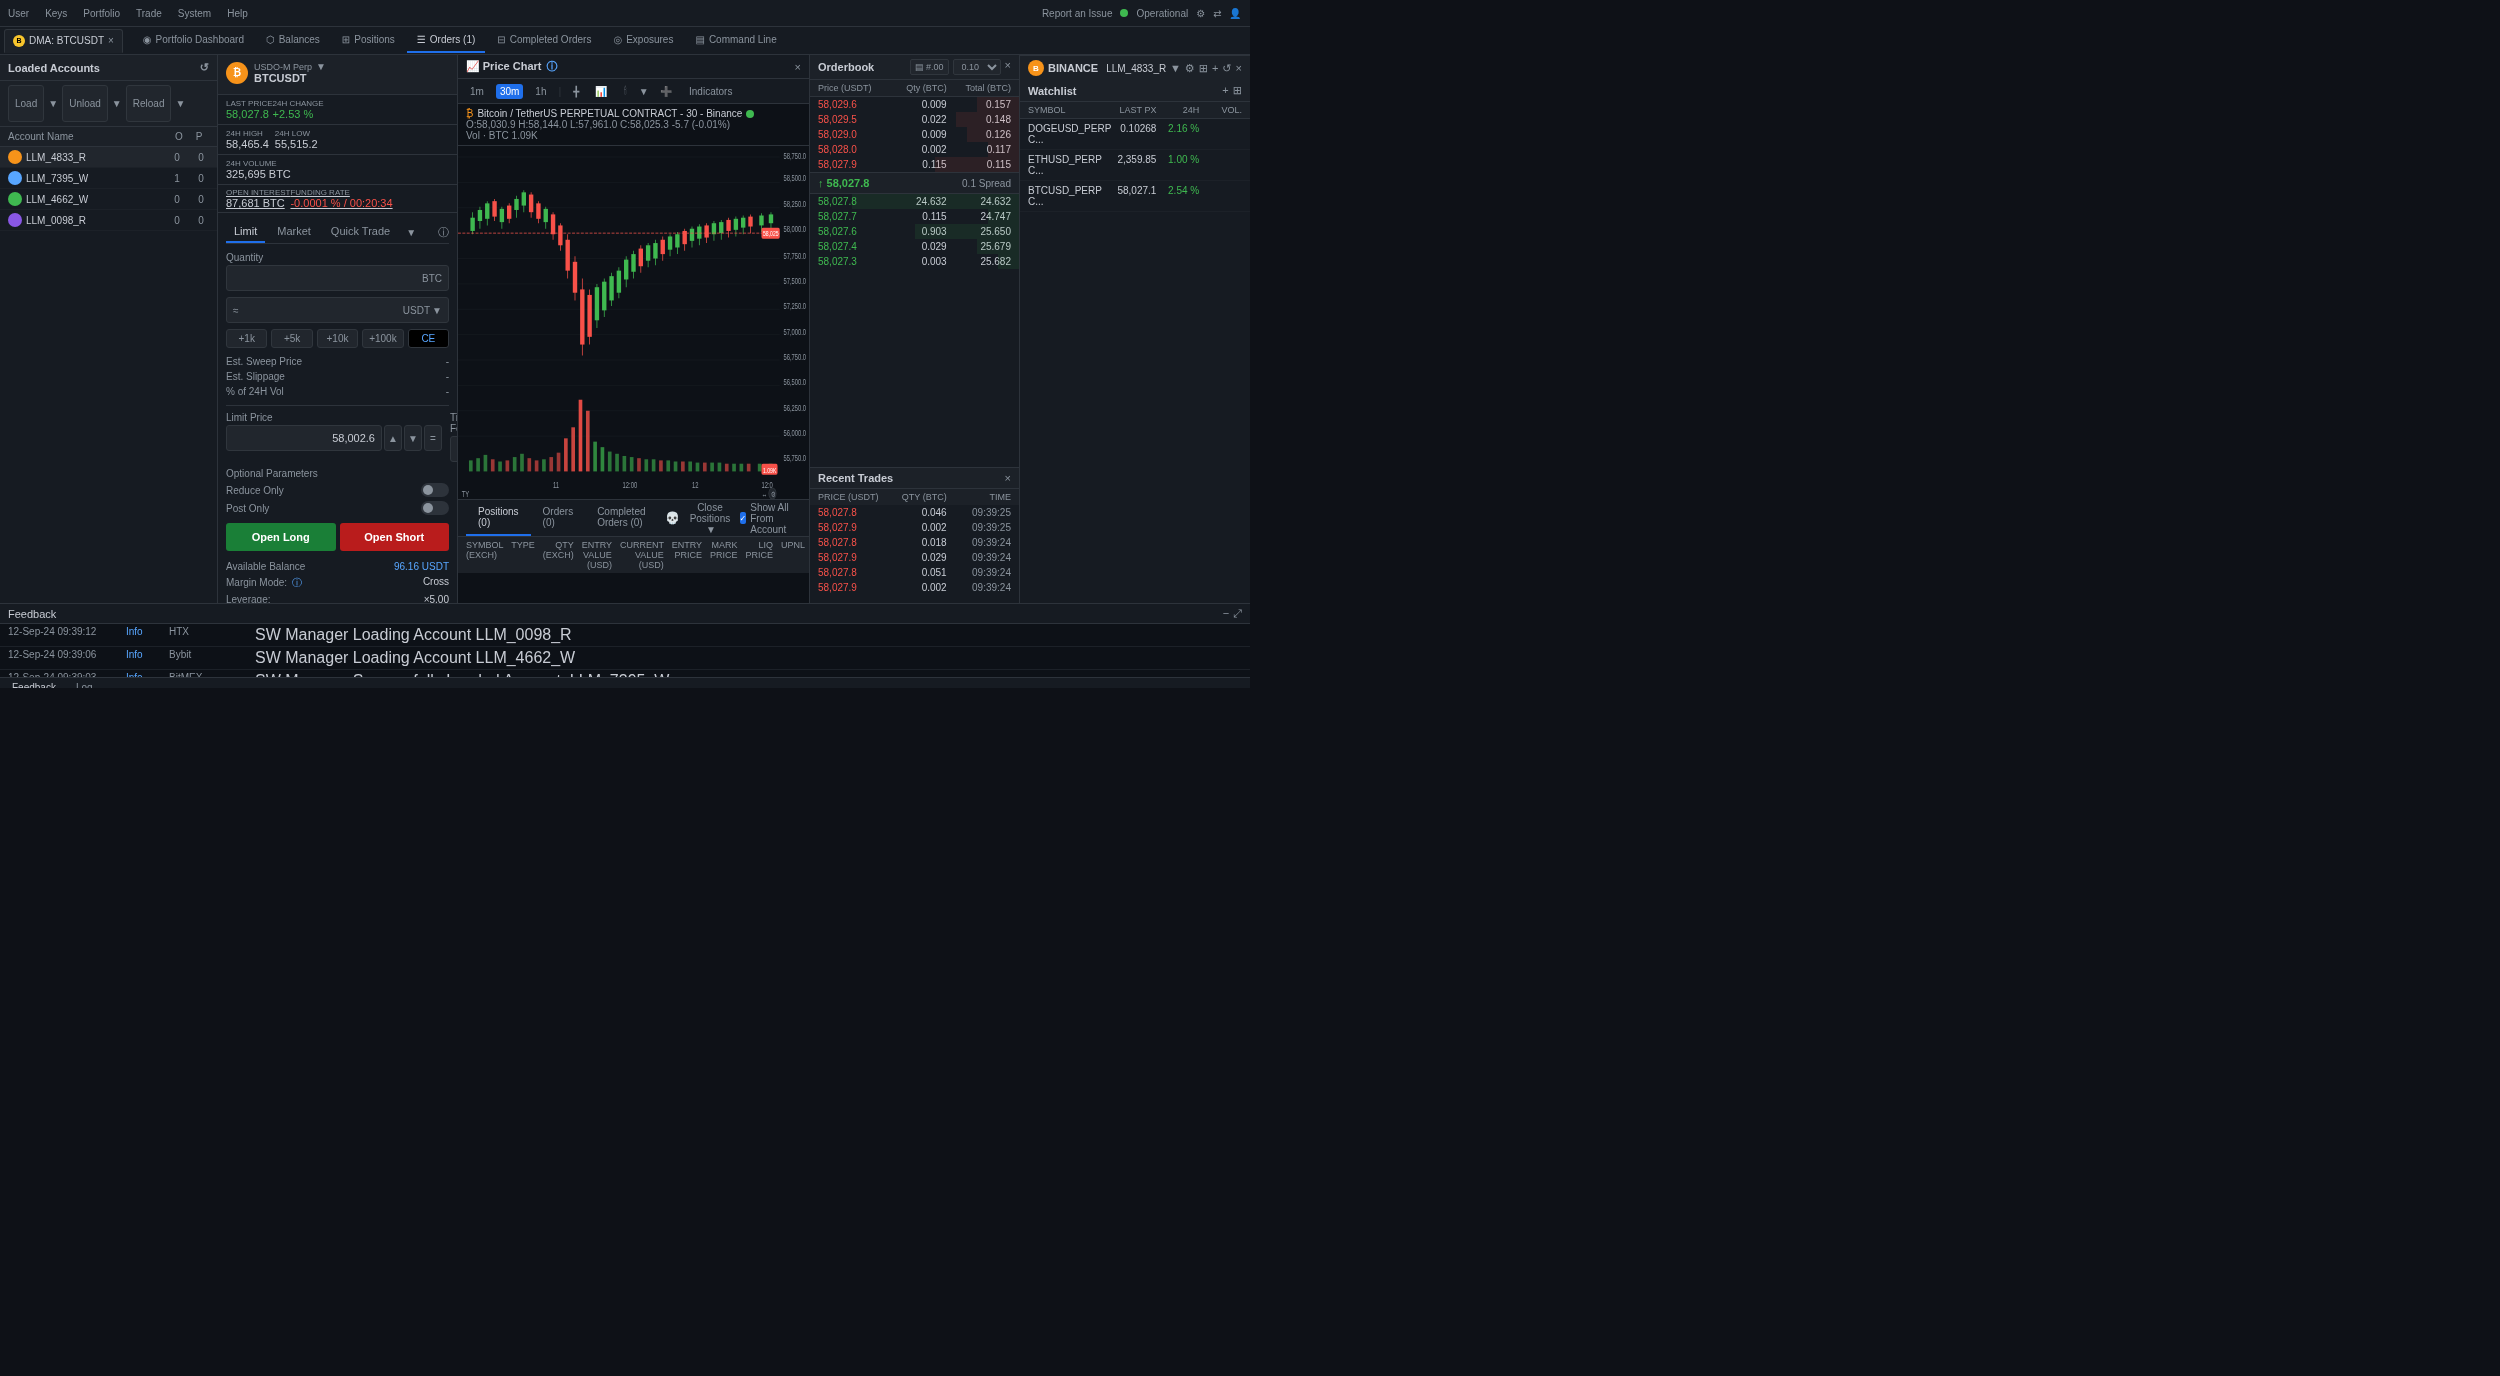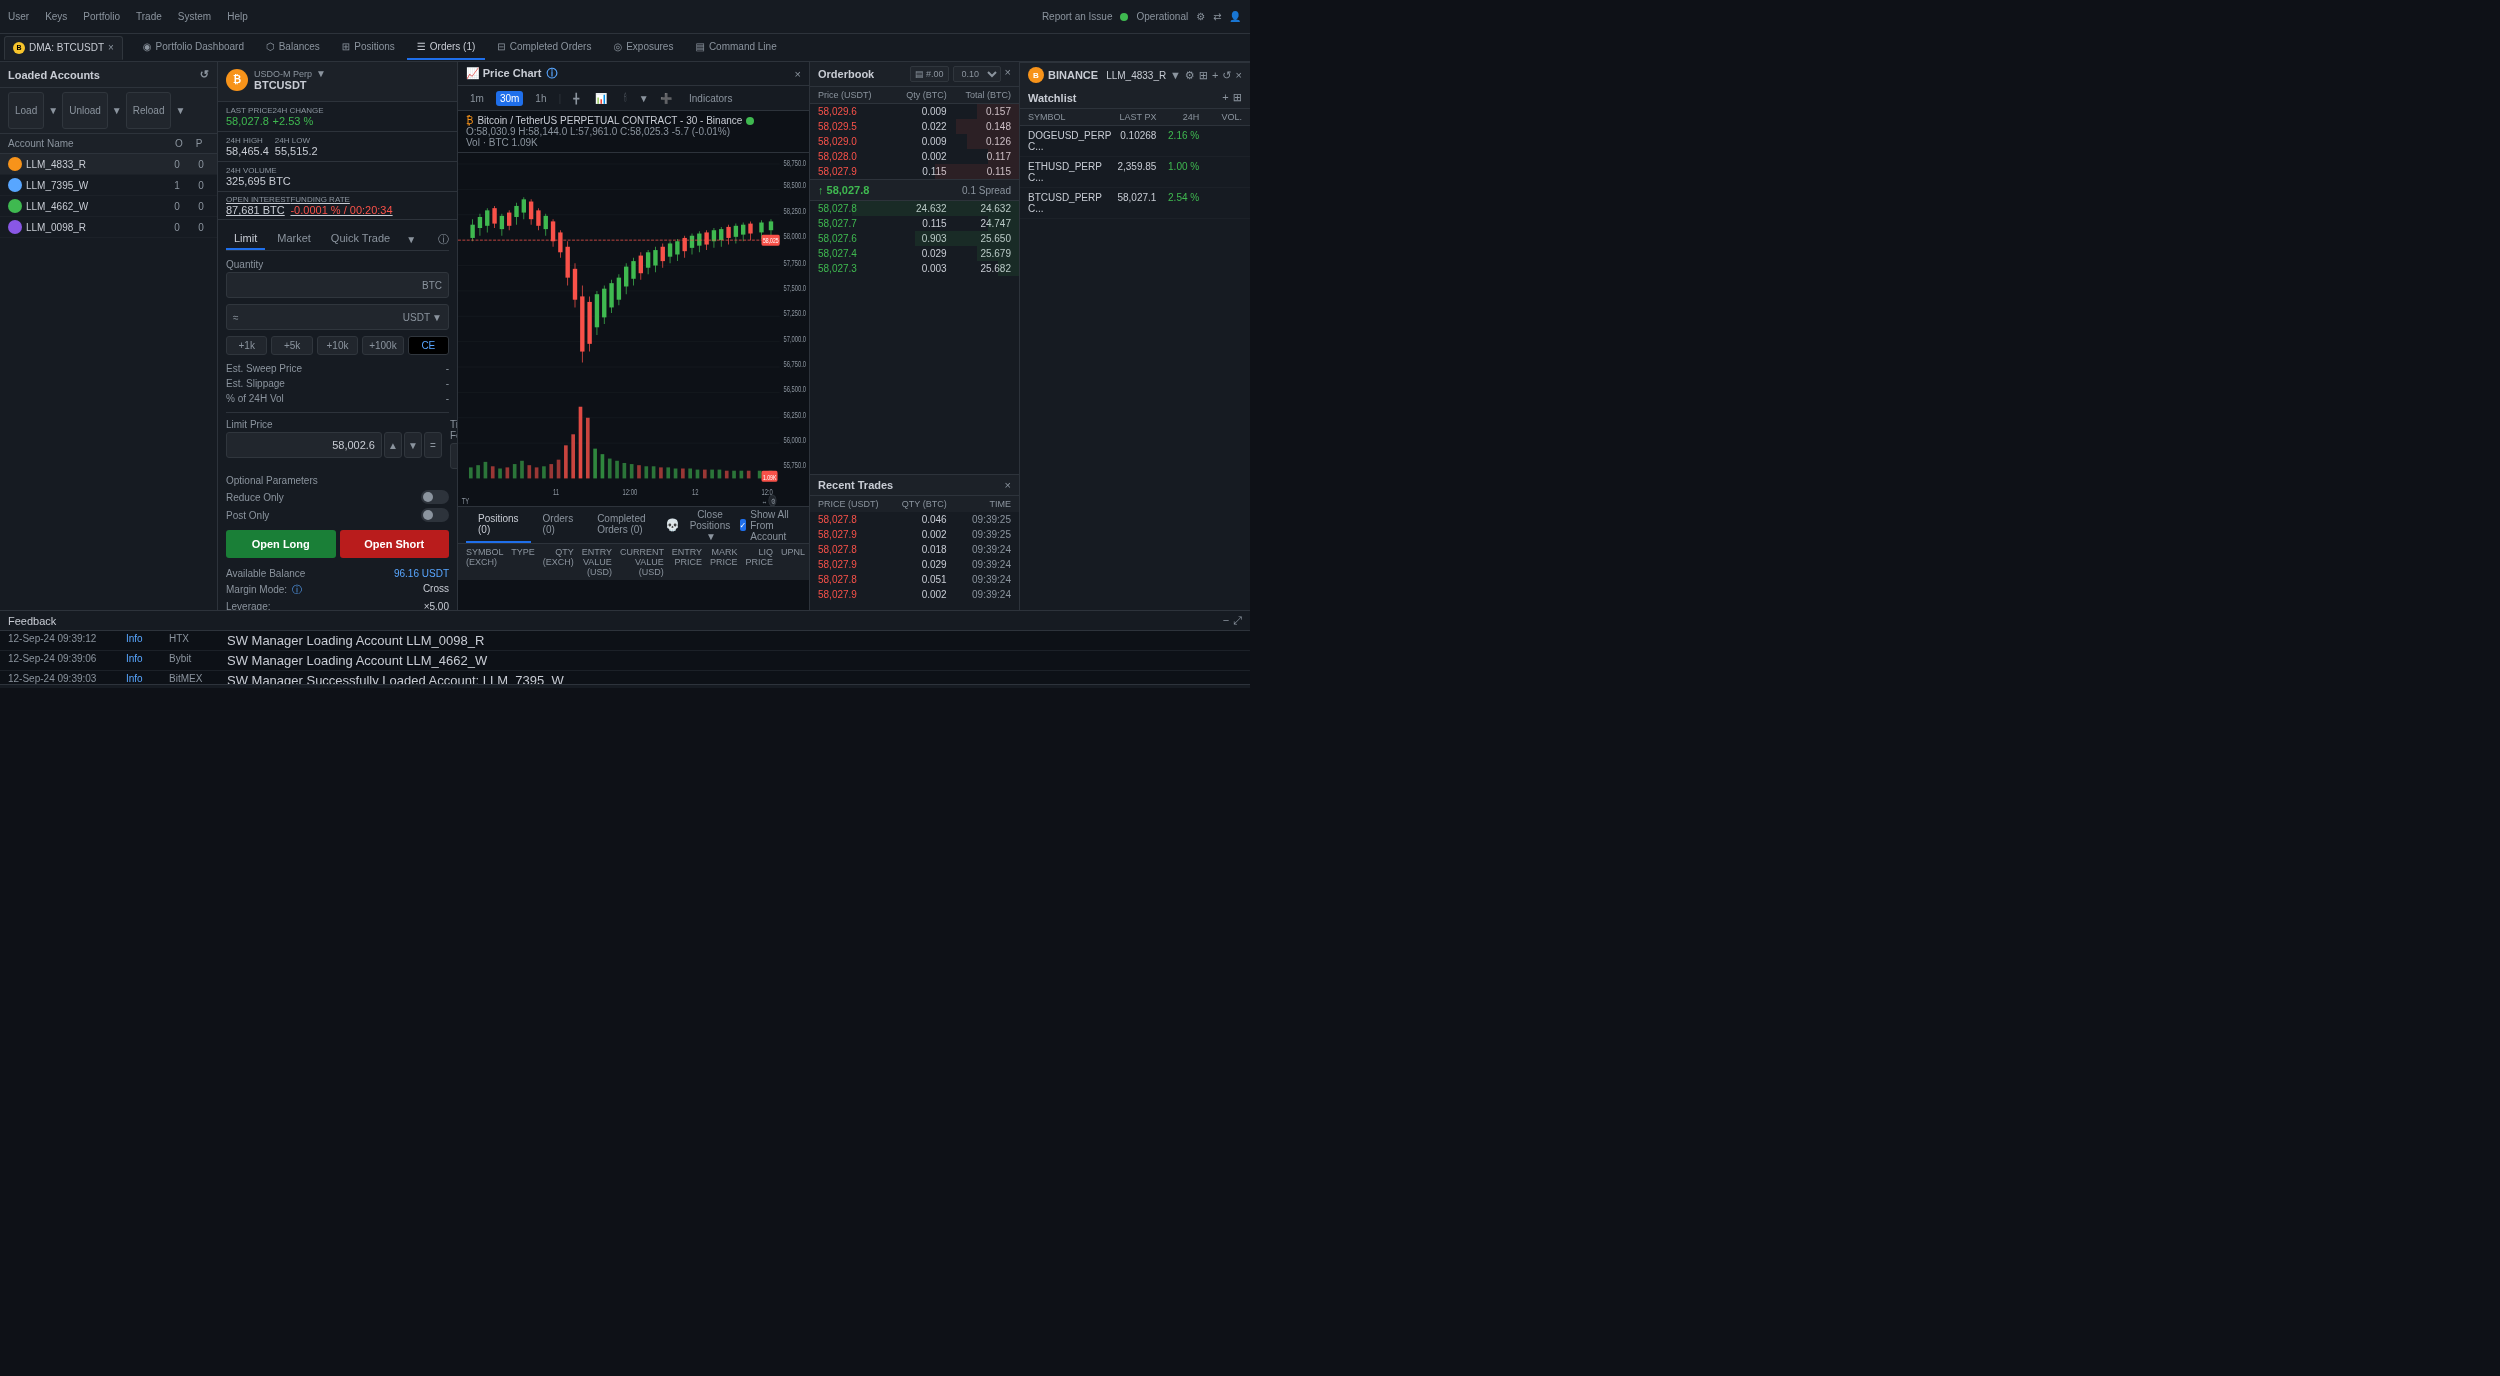--- a/index.html
+++ b/index.html
@@ -1,19 +1,19 @@
 <!DOCTYPE html>
 <html><head>
   <meta charset="utf-8">
   <style>
     * { box-sizing: border-box; margin: 0; padding: 0; }
     body { background: #0e1117; color: #c8ccd4; font-family: 'Segoe UI', Arial, sans-serif; font-size: 11px; overflow: hidden; width: 1250px; height: 688px; }
     
     
-    .top-bar { display: flex; align-items: center; justify-content: space-between; background: #161b22; height: 34px; padding: 0 8px; border-bottom: 1px solid #2d333b; }
+    .top-bar { display: flex; align-items: center; justify-content: space-between; background: #161b22; height: 27px; padding: 0 8px; border-bottom: 1px solid #2d333b; }
     .top-bar-left { display: flex; gap: 16px; }
     .top-bar-left span { color: #8b949e; font-size: 10px; cursor: pointer; }
     .top-bar-right { display: flex; align-items: center; gap: 8px; }
     .status-dot { width: 8px; height: 8px; background: #3fb950; border-radius: 50%; }
     .top-bar-right span { color: #8b949e; font-size: 10px; }
 
     
     .main-layout { display: flex; height: calc(688px - 22px - 22px - 96px); }
     
     
@@ -173,21 +173,21 @@
     .feedback-title { font-size: 11px; color: #c8ccd4; }
     .feedback-controls { display: flex; gap: 4px; }
     .feedback-col-header { display: flex; padding: 2px 8px; background: #1c2128; gap: 20px; }
     .feedback-col-header span { font-size: 9px; color: #8b949e; }
     .feedback-rows { flex: 1; overflow-y: auto; }
     .feedback-row { display: flex; padding: 2px 8px; gap: 8px; border-bottom: 1px solid #1c2128; }
     .fb-timestamp { color: #8b949e; font-size: 10px; width: 110px; flex-shrink: 0; }
     .fb-type { font-size: 10px; width: 35px; flex-shrink: 0; }
     .fb-type.info { color: #58a6ff; }
     .fb-name { font-size: 10px; width: 50px; flex-shrink: 0; color: #8b949e; }
-    .fb-message { font-size: 13px; color: #c8ccd4; }
+    .fb-message { font-size: 16px; color: #c8ccd4; margin-left: 28px; }
     .fb-tab { padding: 2px 8px; font-size: 10px; cursor: pointer; }
     .fb-tab.active { color: #c8ccd4; border-bottom: 2px solid #1f6feb; }
     .fb-tab:not(.active) { color: #8b949e; }
 
     
     .chart-svg { width: 100%; height: 100%; }
 
     .ob-type-btn { background: #21262d; border: 1px solid #30363d; color: #8b949e; padding: 1px 4px; font-size: 9px; cursor: pointer; border-radius: 2px; }
     .ob-size-select { background: #21262d; border: 1px solid #30363d; color: #8b949e; padding: 1px 4px; font-size: 9px; cursor: pointer; border-radius: 2px; }
 

